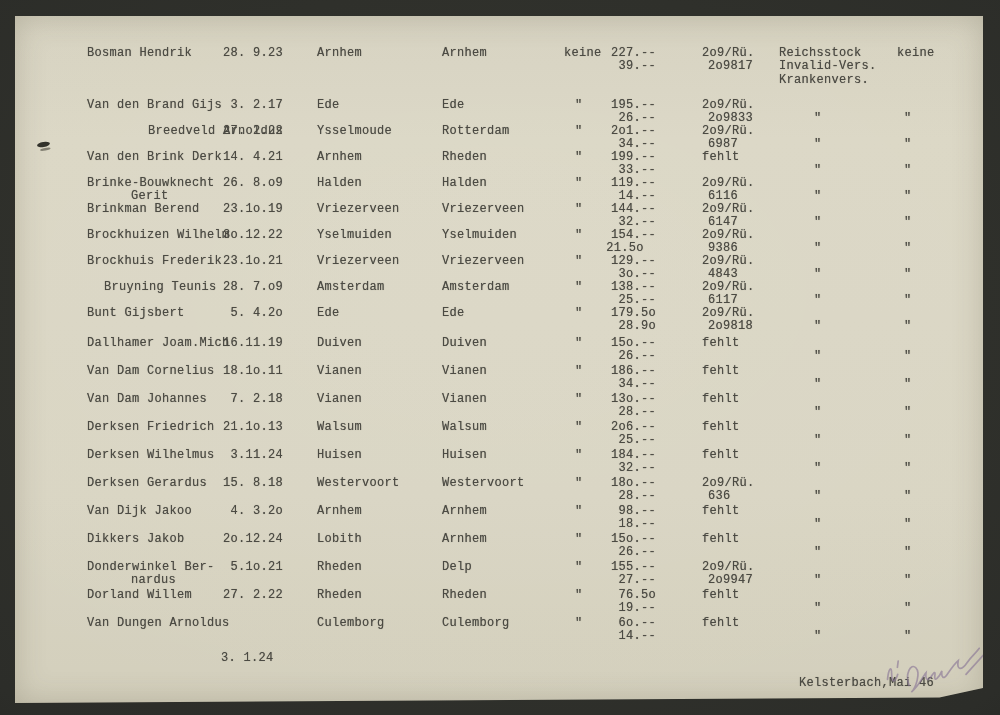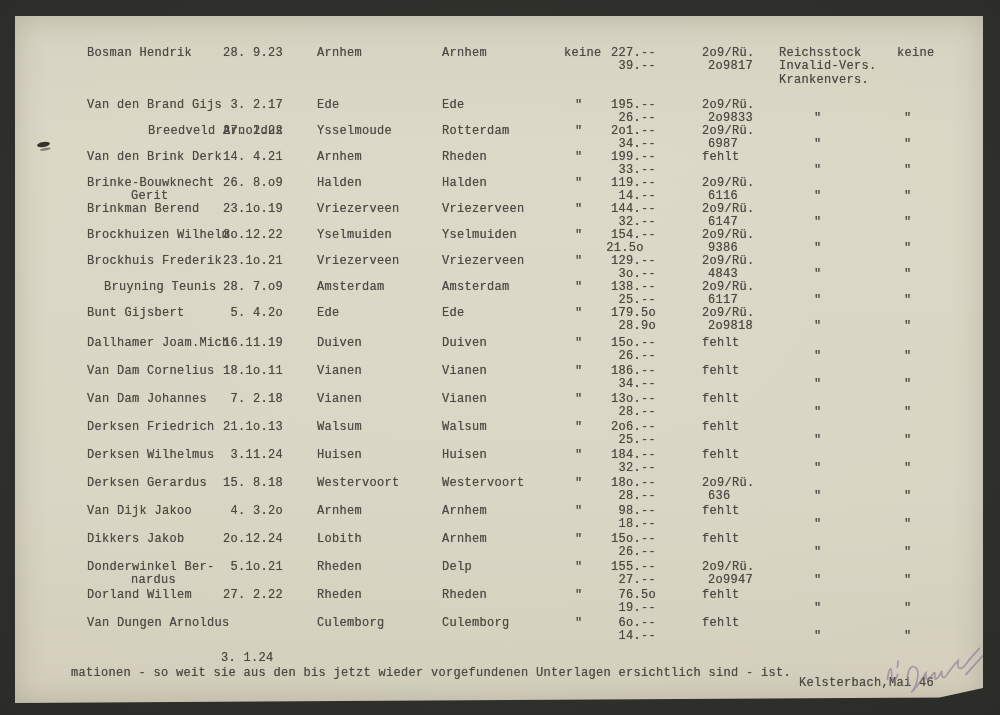--- a/index.html
+++ b/index.html
@@ -261,21 +261,20 @@
       <span class="cell" style="left: 302px; top: 601px;">Culemborg</span>
       <span class="cell" style="left: 427px; top: 601px;">Culemborg</span>
       <span class="cell" style="left: 560px; top: 601px;">"</span>
       <span class="cell" style="left: 579px; top: 601px; width: 62px; text-align: right;">6o.--</span>
       <span class="cell" style="left: 579px; top: 614px; width: 62px; text-align: right;">14.--</span>
       <span class="cell" style="left: 687px; top: 601px;">fehlt</span>
       <span class="cell" style="left: 799px; top: 614px;">"</span>
       <span class="cell" style="left: 889px; top: 614px;">"</span>
     </div>
 
-  <div class="cell" id="footer-line2">mationen - so weit sie aus den bis jetzt wieder vorgefundenen Unterlagen ersichtlich sind - ist.</div>
   <div class="cell" id="place-date">Kelsterbach,Mai 46</div>
 
   <div id="ink-blot"></div>
 
   <svg id="signature" viewBox="0 0 118 64" xmlns="http://www.w3.org/2000/svg">
     <g fill="none" stroke="#8b7797" stroke-width="1.7" stroke-linecap="round" opacity="0.8">
       <path d="M10 30 C13 20 17 16 15 26 C13 36 18 33 21 27"></path>
       <path d="M24 14 L22 20"></path>
       <path d="M30 40 C28 28 36 18 40 24 C44 30 36 44 31 47 C39 43 45 34 49 31 C47 37 49 40 53 36 C57 32 59 30 57 36 C55 42 61 38 65 32 C63 38 65 41 69 37 C73 33 79 27 83 25 C79 35 85 35 91 29 C97 23 102 21 106 17"></path>
       <path d="M88 40 C96 34 104 28 112 22"></path>

